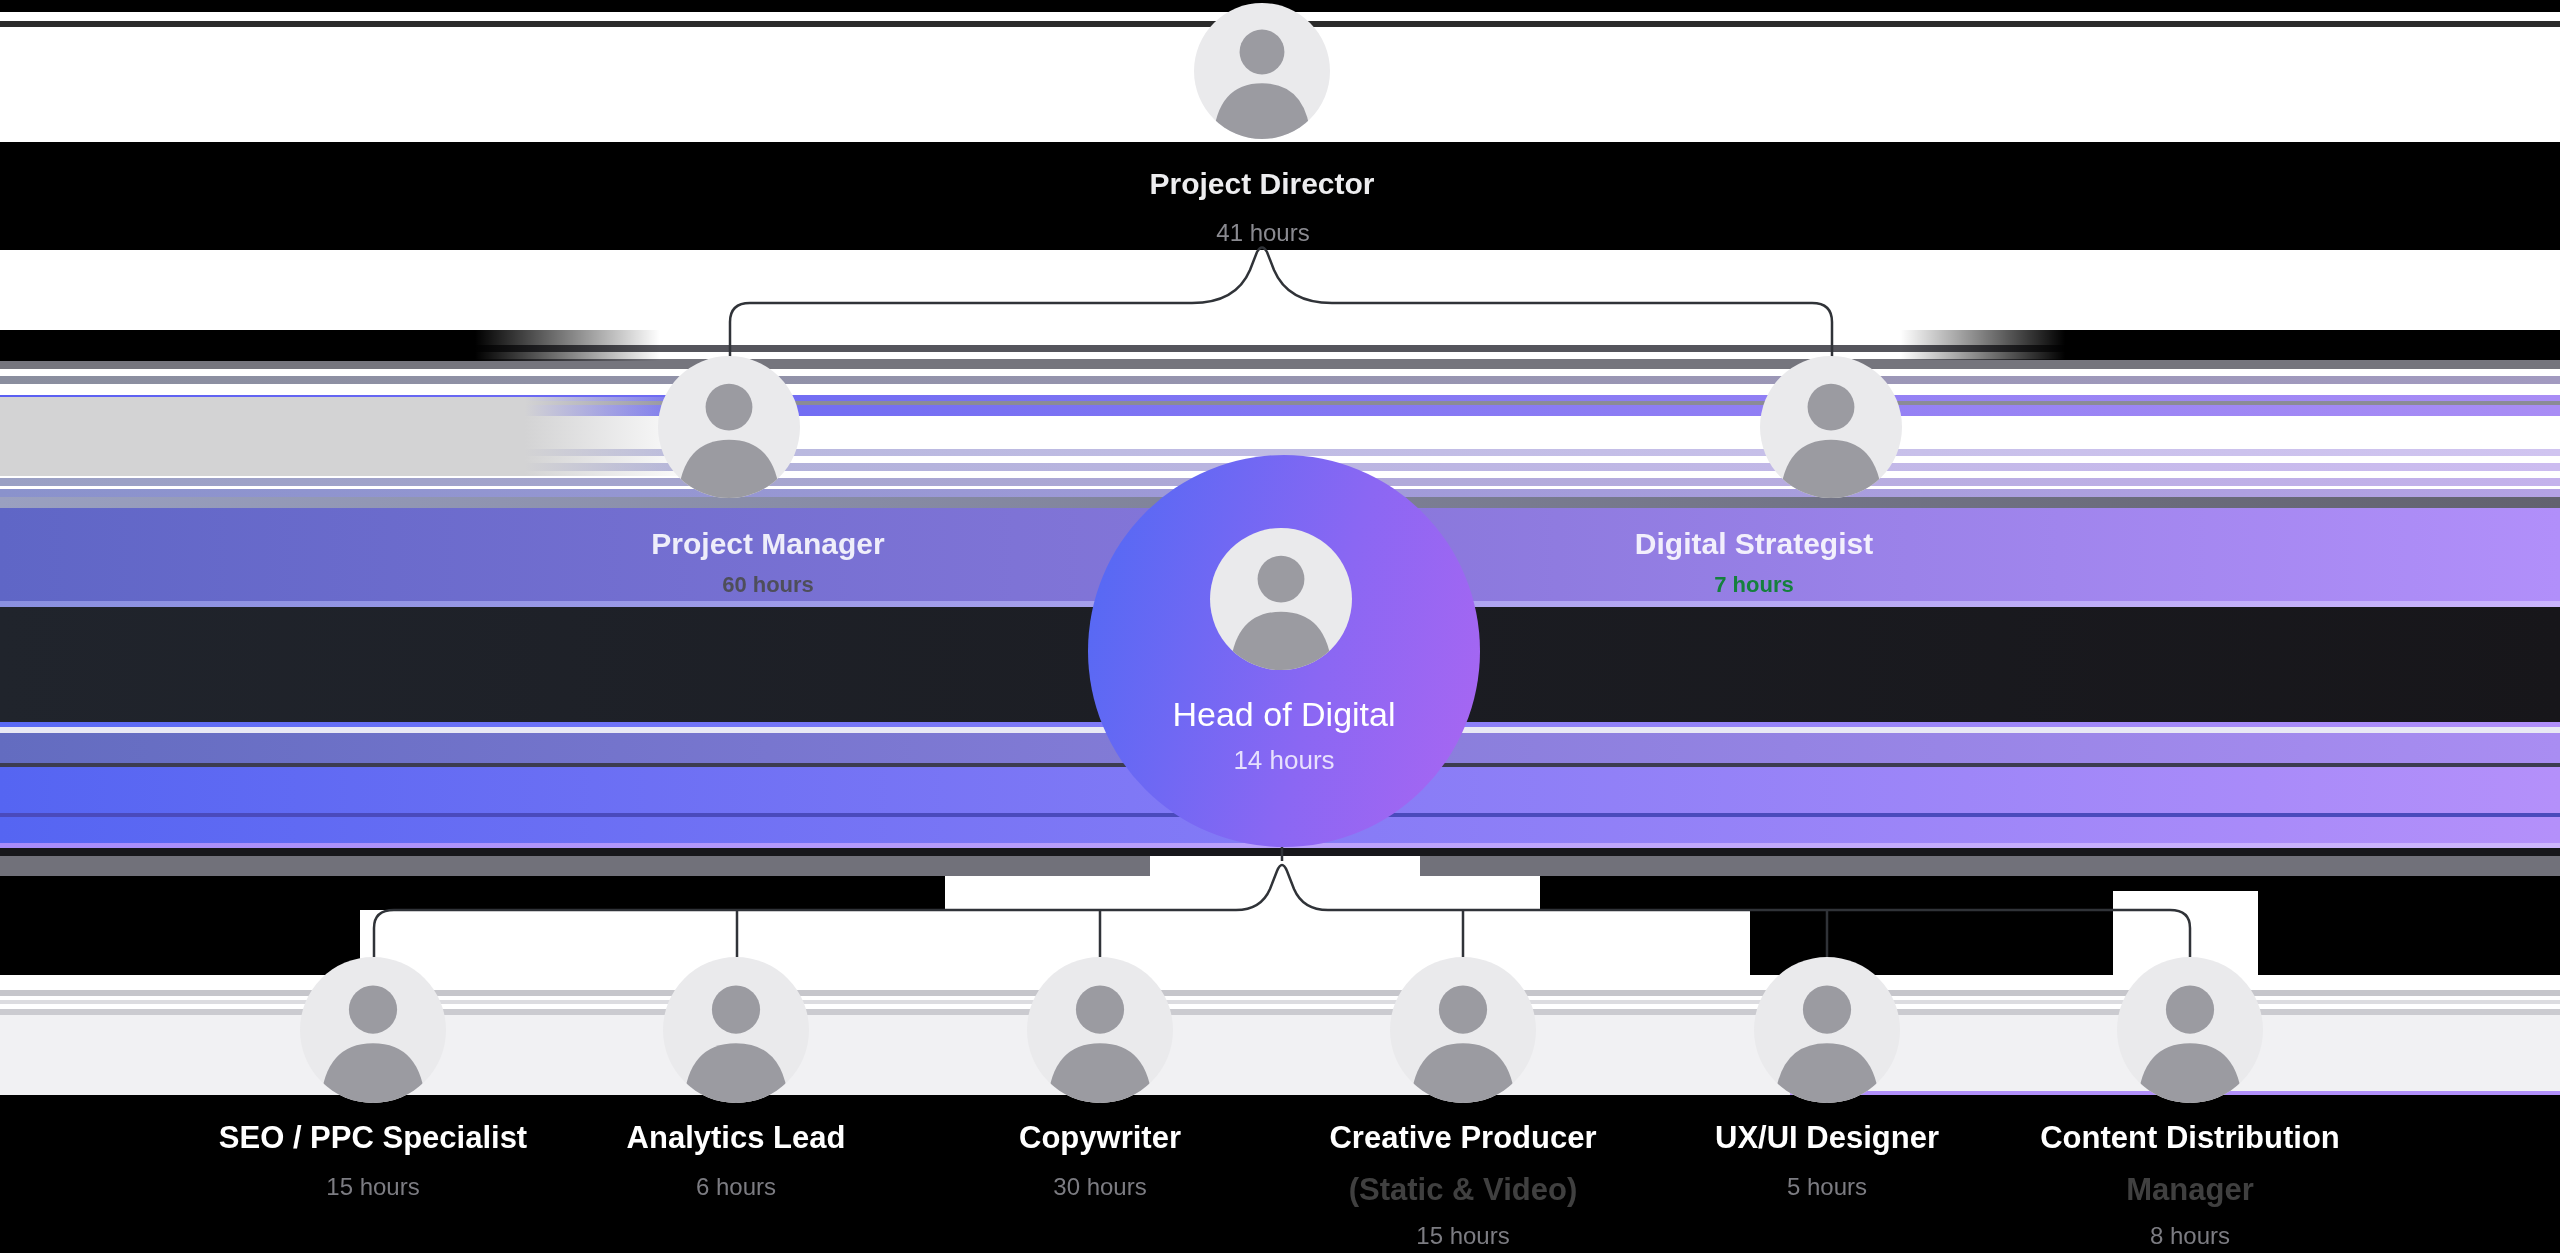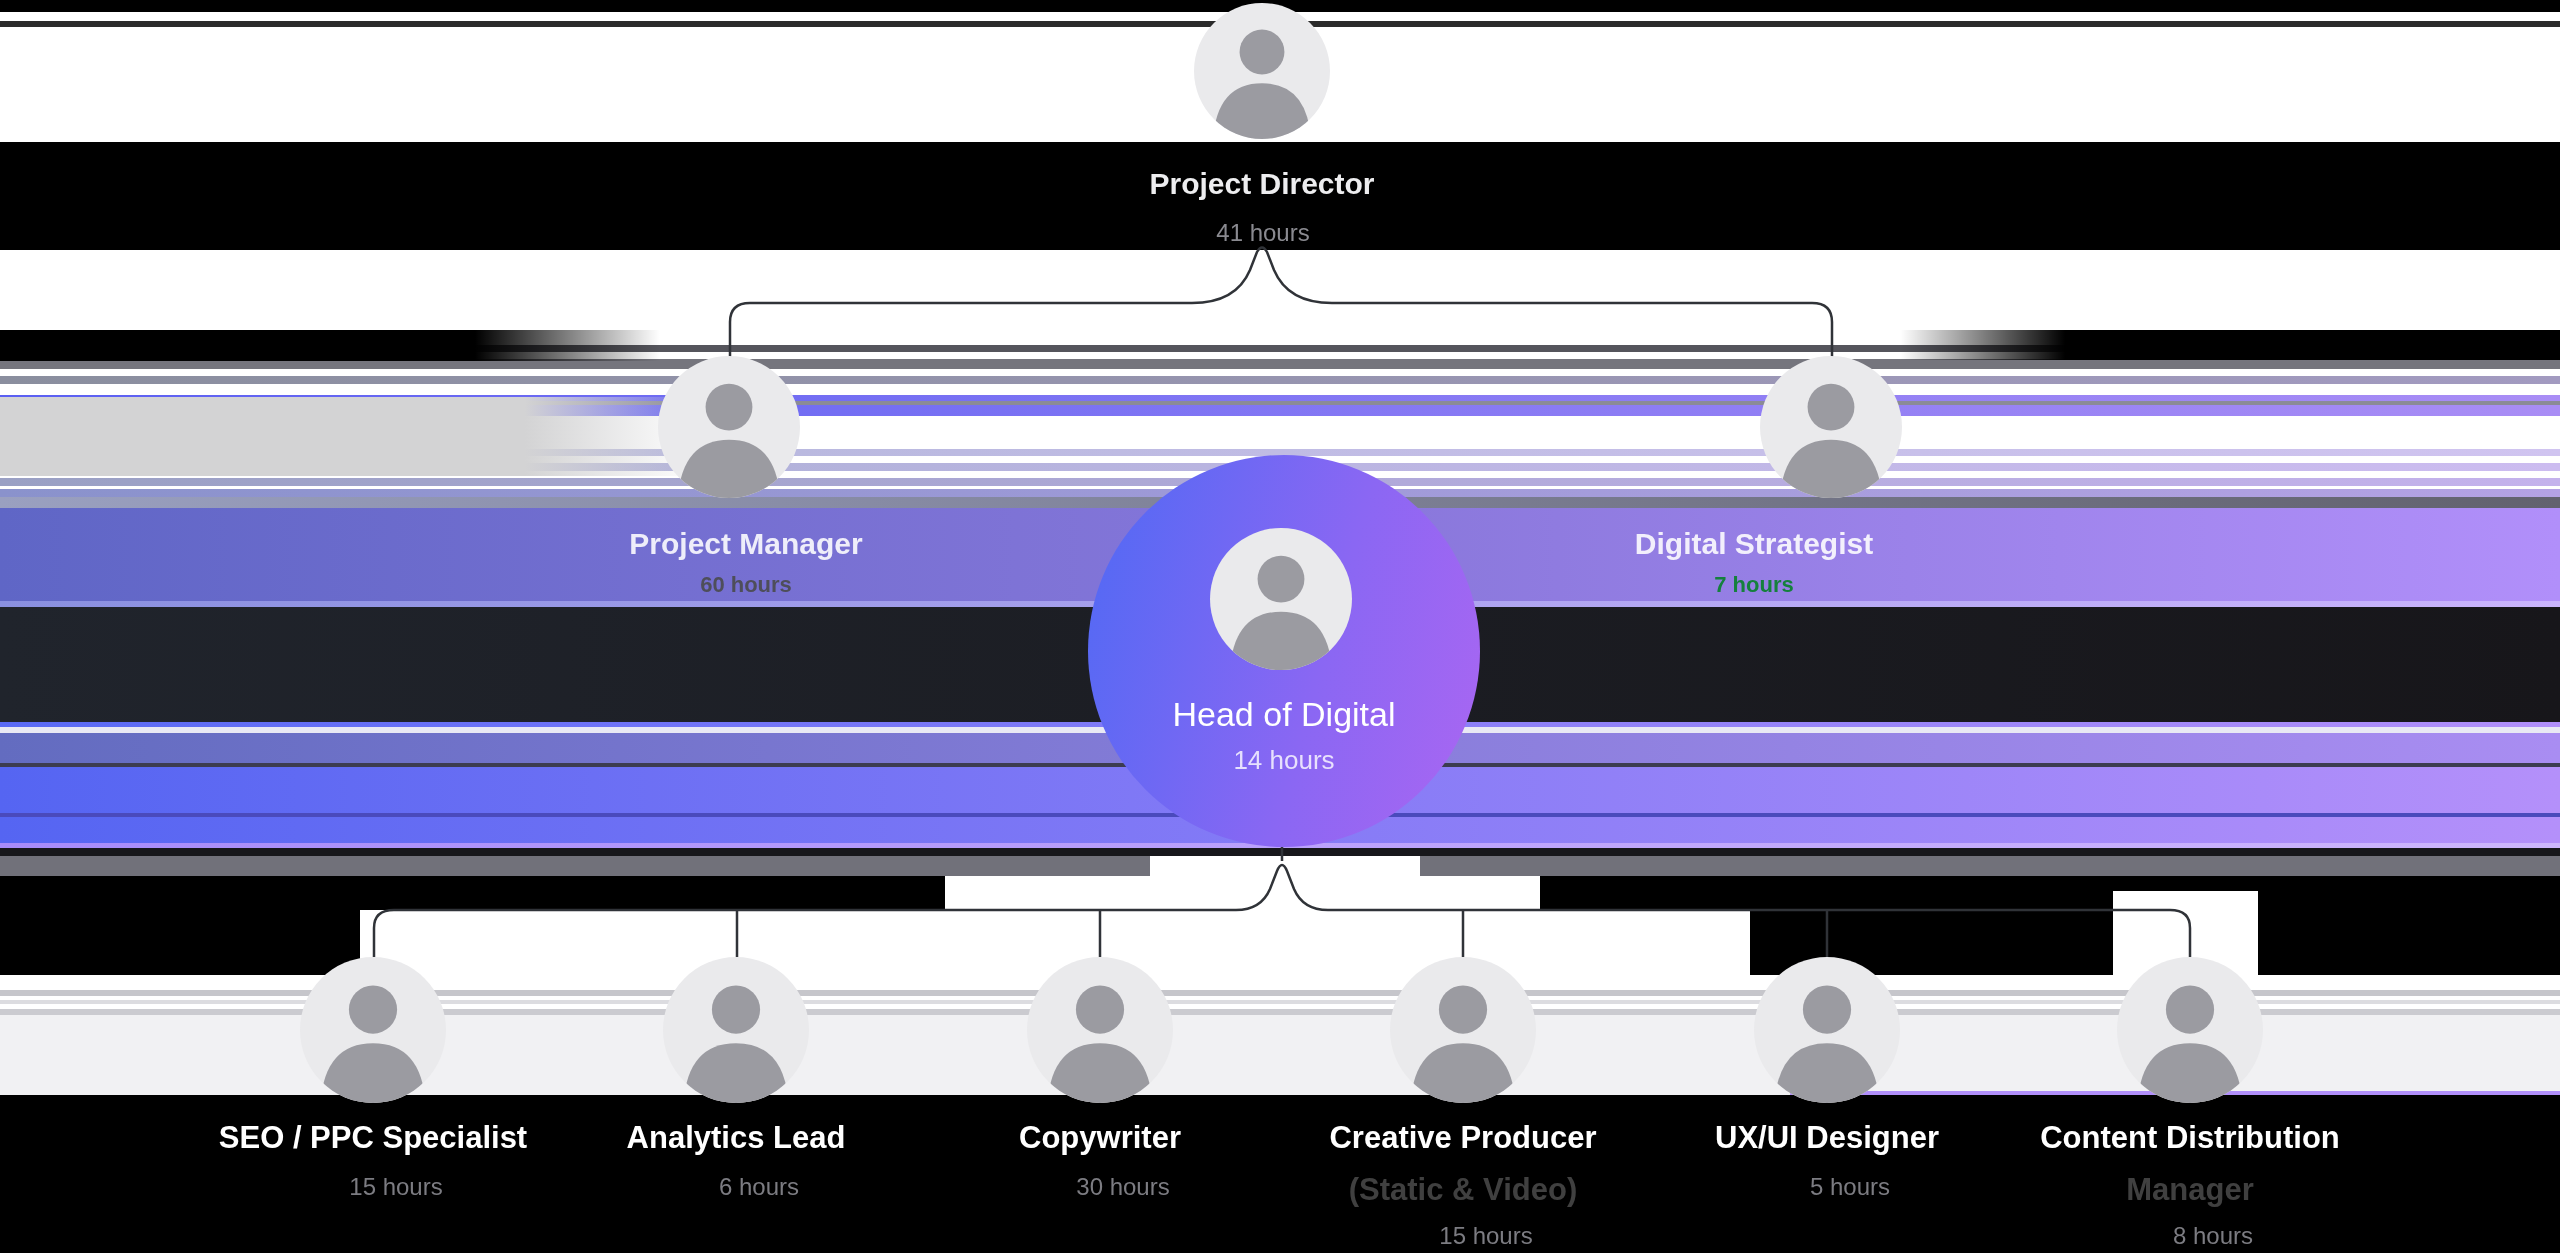--- a/index.html
+++ b/index.html
@@ -15,27 +15,27 @@
   .av svg{position:absolute;left:0;top:0;width:100%;height:100%;}
   
   #lead-circle{position:absolute;left:1088px;top:455px;width:392px;height:392px;border-radius:50%;
      background:linear-gradient(105deg,#5569f4 6%,#8a67f3 58%,#ab66f2 100%);z-index:4;}
   
   .txt{position:absolute;transform:translateX(-50%);text-align:center;white-space:nowrap;z-index:6;}
   .root-title{left:1262px;top:167px;font-size:30px;font-weight:600;color:#ededef;}
   .root-hours{left:1263px;top:219px;font-size:24px;font-weight:500;color:#8a8a90;}
   .mgr-title{top:527px;font-size:30px;font-weight:600;color:rgba(255,255,255,.88);}
   .mgr-hours{top:572px;font-size:22px;font-weight:600;color:#4e4e5a;}
-  .m0{left:746px;} .m1{left:1730px;margin-left:24px;}
+  .m0{left:768px;} .m1{left:1730px;margin-left:24px;}
   .m1h{color:#15803d;}
   .lead-title{left:1284px;top:695px;font-size:34px;font-weight:500;color:#ffffff;}
   .lead-hours{left:1284px;top:745px;font-size:26px;font-weight:400;color:rgba(255,255,255,.8);}
   .team-title{top:1120px;font-size:31px;font-weight:700;color:#ffffff;}
   .team-title2{top:1172px;font-size:31px;font-weight:700;color:#404040;}
-  .team-hours{top:1173px;font-size:24px;font-weight:500;color:#7c7c82;margin-left:23px;}
+  .team-hours{top:1173px;font-size:24px;font-weight:500;color:#7c7c82;}
   .team-hours.low{top:1222px;}
   .tx0{left:373px;} .tx1{left:736px;} .tx2{left:1100px;} .tx3{left:1463px;} .tx4{left:1827px;} .tx5{left:2190px;}
 </style>
 </head>
 <body>
 
 <div id="stage">
 
   <div id="bands">
       <div class="band" style="top: 0px; height: 12px; background: rgb(0, 0, 0);"></div>

